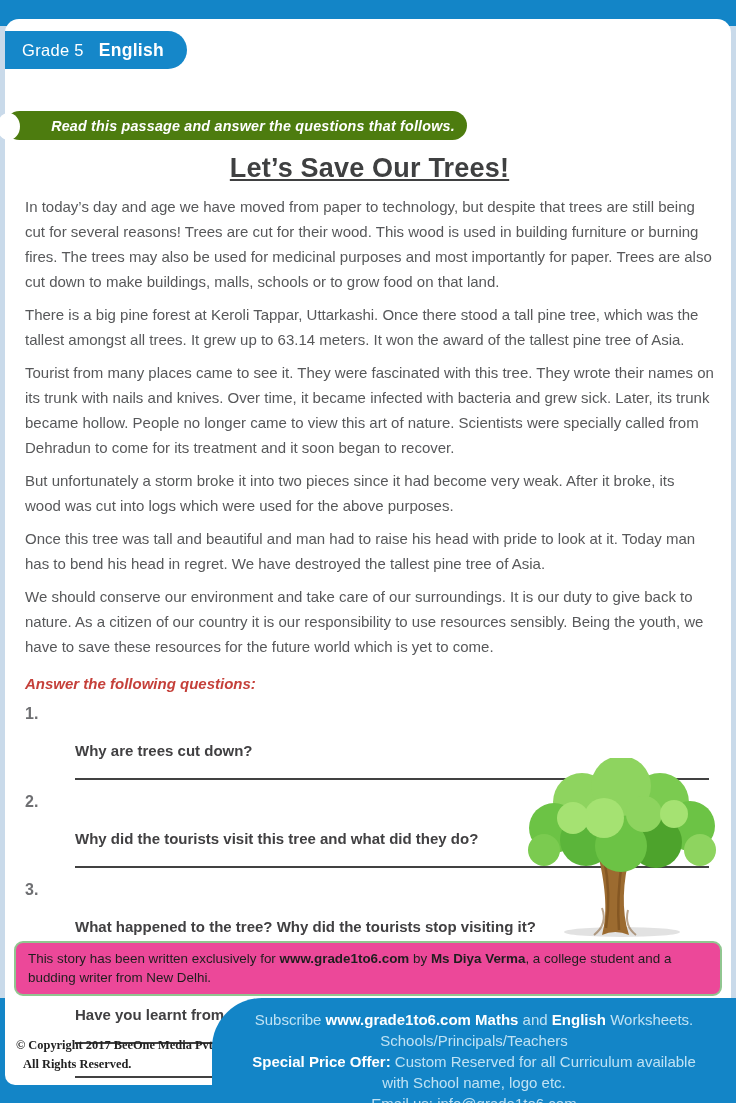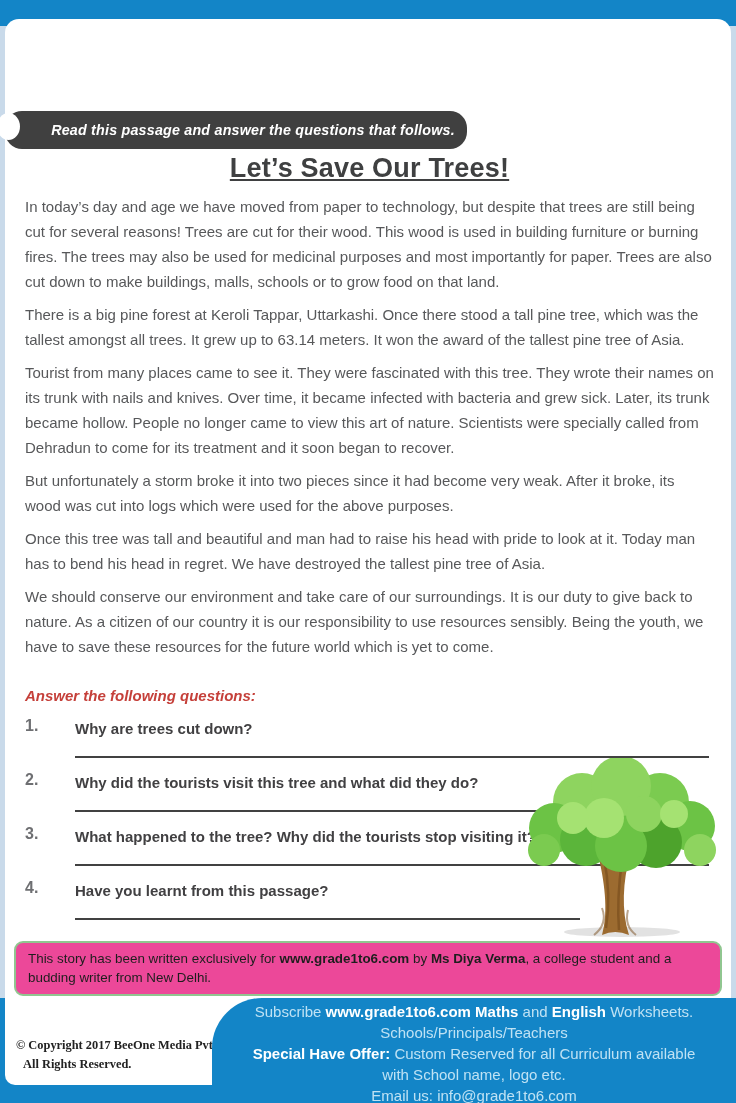--- a/index.html
+++ b/index.html
@@ -31,22 +31,22 @@
     position:absolute;left:5px;top:31px;height:38px;width:182px;
     background:#1587c9;border-radius:0 19px 19px 0;
     display:flex;align-items:center;padding-left:17px;box-sizing:border-box;
     z-index:3;color:#fff;
   }
   .grade-tab .grade{font-size:16.5px;font-weight:400;letter-spacing:.3px;}
   .grade-tab .subject{font-size:17.5px;font-weight:700;margin-left:15px;letter-spacing:.3px;}
 
   
   .instruction{
-    position:absolute;left:5px;top:111px;width:462px;height:38px;
-    background:#404040;border-radius:17px;
+    position:absolute;left:5px;top:111px;width:462px;height:29px;
+    background:#4d7c0f;border-radius:17px;
     display:flex;align-items:center;justify-content:center;
     padding-left:34px;box-sizing:border-box;
     z-index:3;
   }
   .instruction .txt{
     color:#fff;font-size:14.3px;font-weight:700;font-style:italic;letter-spacing:.2px;white-space:nowrap;
   }
   .bullet-oval{
     position:absolute;left:-8px;top:2px;width:23px;height:27px;
     background:#fff;border-radius:50%;
@@ -58,25 +58,25 @@
   }
   .title{
     text-align:center;font-size:27px;font-weight:700;color:#3f4041;
     margin:0 0 10px 0;letter-spacing:.2px;text-decoration:underline;
   }
   .passage p{
     margin:0 0 8px 0;font-size:15px;line-height:25px;color:#57585a;
   }
   .q-heading{
     color:#c5403a;font-weight:700;font-style:italic;font-size:15px;
-    margin:28px 0 0 0;
+    margin:16px 0 0 0;
   }
   .question{margin-top:13px;display:flex;}
   .q-num{width:50px;flex:0 0 50px;font-size:16px;font-weight:700;color:#6e6f72;}
-  .q-text{font-size:15px;font-weight:700;color:#414042;padding-top:2px;line-height:20px;}
+  .q-text{font-size:15px;font-weight:700;color:#414042;padding-top:2px;line-height:20px;margin-top:34px;}
   .answer-line{
     margin:17px 5px 0 50px;border-bottom:2px solid #414141;height:0;
   }
   .answer-line.short{width:505px;margin-right:0;}
   .answer-line.gap2{margin-top:32px;}
 
   
   .tree{position:absolute;right:8px;top:758px;width:212px;height:180px;z-index:2;}
 
   
@@ -87,21 +87,21 @@
     padding:6px 12px;
     font-size:13.4px;line-height:1.45;color:#1e1e1e;
   }
   .note .b{font-weight:700;}
 
   
   .footerblock{
     position:absolute;right:0;bottom:0;left:212px;height:105px;
     background:#1385c7;border-top-left-radius:50px;
     z-index:3;box-sizing:border-box;
-    padding-top:3px;
+    padding-top:11px;
     text-align:center;
   }
   .footer-line{
     font-size:15px;line-height:21px;color:#bfe2f4;white-space:nowrap;
   }
   .footer-line .b{color:#ffffff;font-weight:700;}
 
   
   .copyright{
     position:absolute;left:16px;top:1036px;z-index:2;
@@ -112,20 +112,24 @@
 </style>
 </head>
 <body>
 
 <div class="canvas">
 
   <div class="topbar"></div>
   <div class="bottomband"></div>
   <div class="page"></div>
 
+  <div class="grade-tab">
+    <span class="grade">Grade 5</span>
+    <span class="subject">English</span>
+  </div>
 
   <div class="instruction">
     <span class="bullet-oval"></span>
     <span class="txt">Read this passage and answer the questions that follows.</span>
   </div>
 
   <div class="content">
     <h1 class="title">Let’s Save Our Trees!</h1>
 
     <div class="passage">
@@ -192,21 +196,21 @@
     <circle cx="158" cy="56" r="14" fill="#a5e272"></circle>
   </svg>
 
   <div class="note">
     <span><span>This story has been written exclusively for </span><span class="b">www.grade1to6.com</span><span> by </span><span class="b">Ms Diya Verma</span><span>, a college student and a budding writer from New Delhi.</span></span>
   </div>
 
   <div class="footerblock">
     <div class="footer-line"><span>Subscribe </span><span class="b">www.grade1to6.com Maths</span><span> and </span><span class="b">English</span><span> Worksheets.</span></div>
     <div class="footer-line"><span>Schools/Principals/Teachers</span></div>
-    <div class="footer-line"><span class="b">Special Have Offer:</span><span> Custom Reserved for all Curriculum available</span></div>
+    <div class="footer-line"><span class="b">Special Price Offer:</span><span> Custom Reserved for all Curriculum available</span></div>
     <div class="footer-line"><span>with School name, logo etc.</span></div>
     <div class="footer-line"><span>Email us: info@grade1to6.com</span></div>
   </div>
 
   <div class="copyright">
     <div>© Copyright 2017 BeeOne Media Pvt. Ltd.</div>
     <div class="l2">All Rights Reserved.</div>
   </div>
 
 </div>

